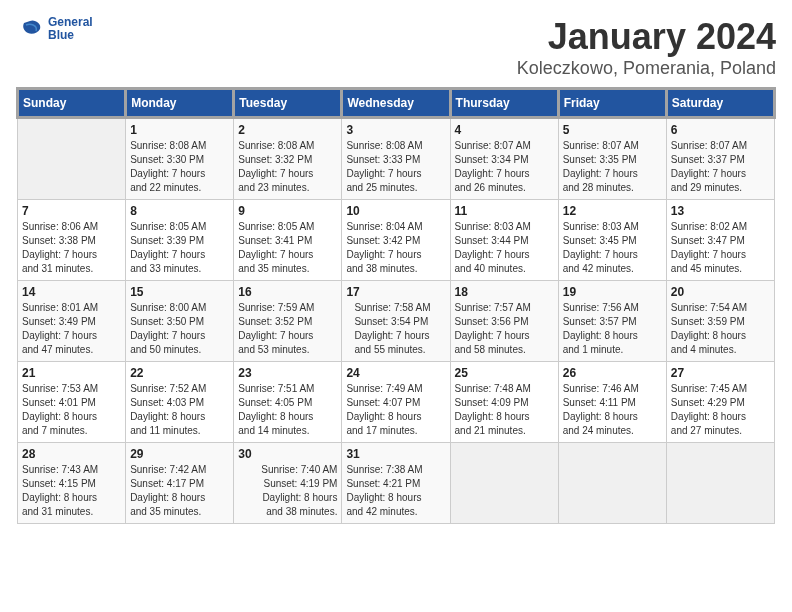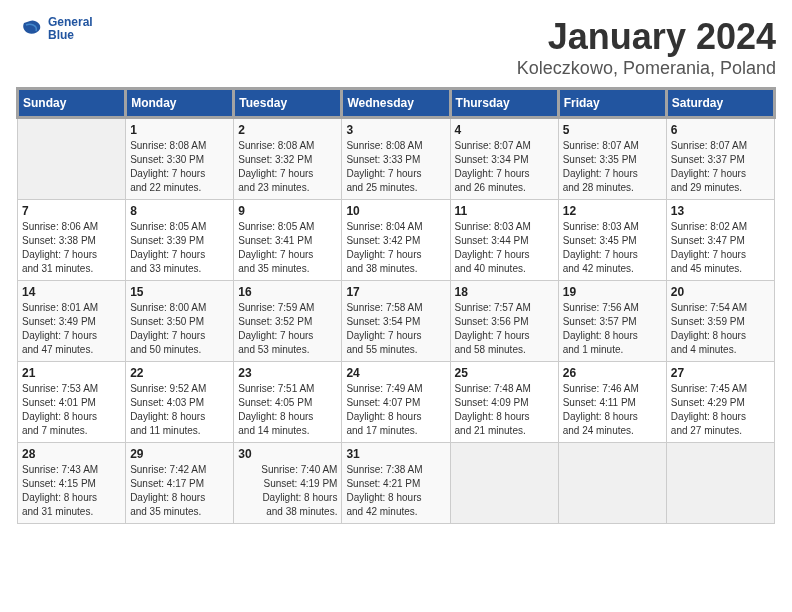--- a/index.html
+++ b/index.html
@@ -232,21 +232,21 @@
         </td>
         <td>
           <div class="day-num">16</div>
           <div class="day-info" style="white-space: pre-line;">Sunrise: 7:59 AM
 Sunset: 3:52 PM
 Daylight: 7 hours
 and 53 minutes.</div>
         </td>
         <td>
           <div class="day-num">17</div>
-          <div class="day-info" style="white-space: pre-line;">Sunrise: 7:58 AM
+          <div class="day-info" style="white-space: pre-line; margin-left: 8px;">Sunrise: 7:58 AM
 Sunset: 3:54 PM
 Daylight: 7 hours
 and 55 minutes.</div>
         </td>
         <td>
           <div class="day-num">18</div>
           <div class="day-info" style="white-space: pre-line;">Sunrise: 7:57 AM
 Sunset: 3:56 PM
 Daylight: 7 hours
 and 58 minutes.</div>
@@ -269,21 +269,21 @@
       <tr>
         <td>
           <div class="day-num">21</div>
           <div class="day-info" style="white-space: pre-line;">Sunrise: 7:53 AM
 Sunset: 4:01 PM
 Daylight: 8 hours
 and 7 minutes.</div>
         </td>
         <td>
           <div class="day-num">22</div>
-          <div class="day-info" style="white-space: pre-line;">Sunrise: 9:52 AM
+          <div class="day-info" style="white-space: pre-line;">Sunrise: 7:52 AM
 Sunset: 4:03 PM
 Daylight: 8 hours
 and 11 minutes.</div>
         </td>
         <td>
           <div class="day-num">23</div>
           <div class="day-info" style="white-space: pre-line;">Sunrise: 7:51 AM
 Sunset: 4:05 PM
 Daylight: 8 hours
 and 14 minutes.</div>

